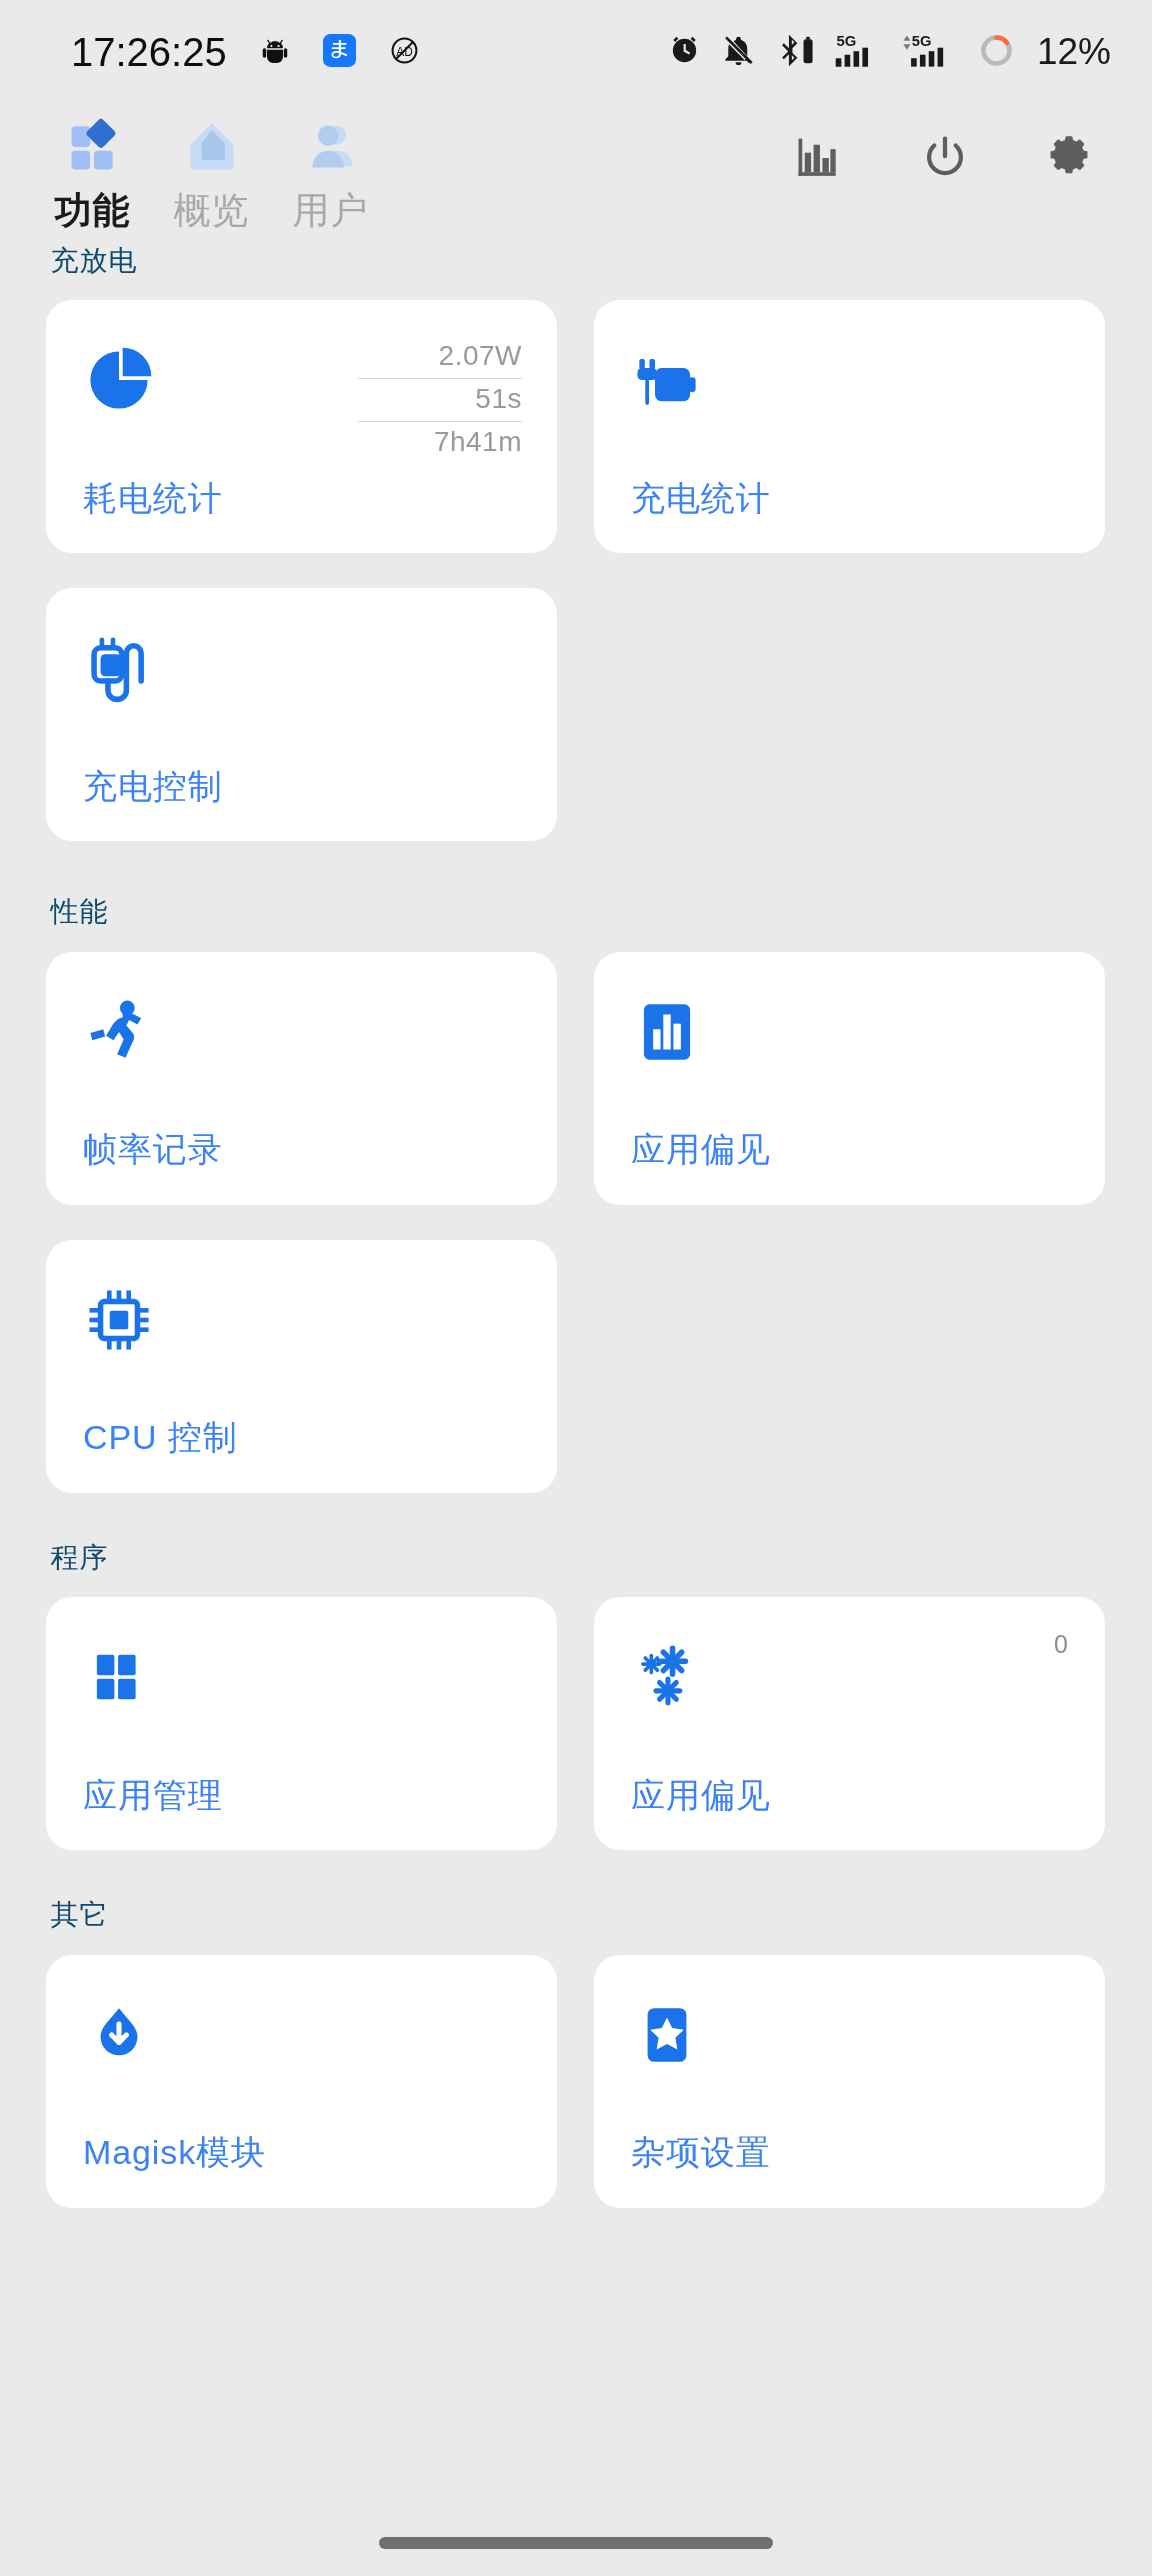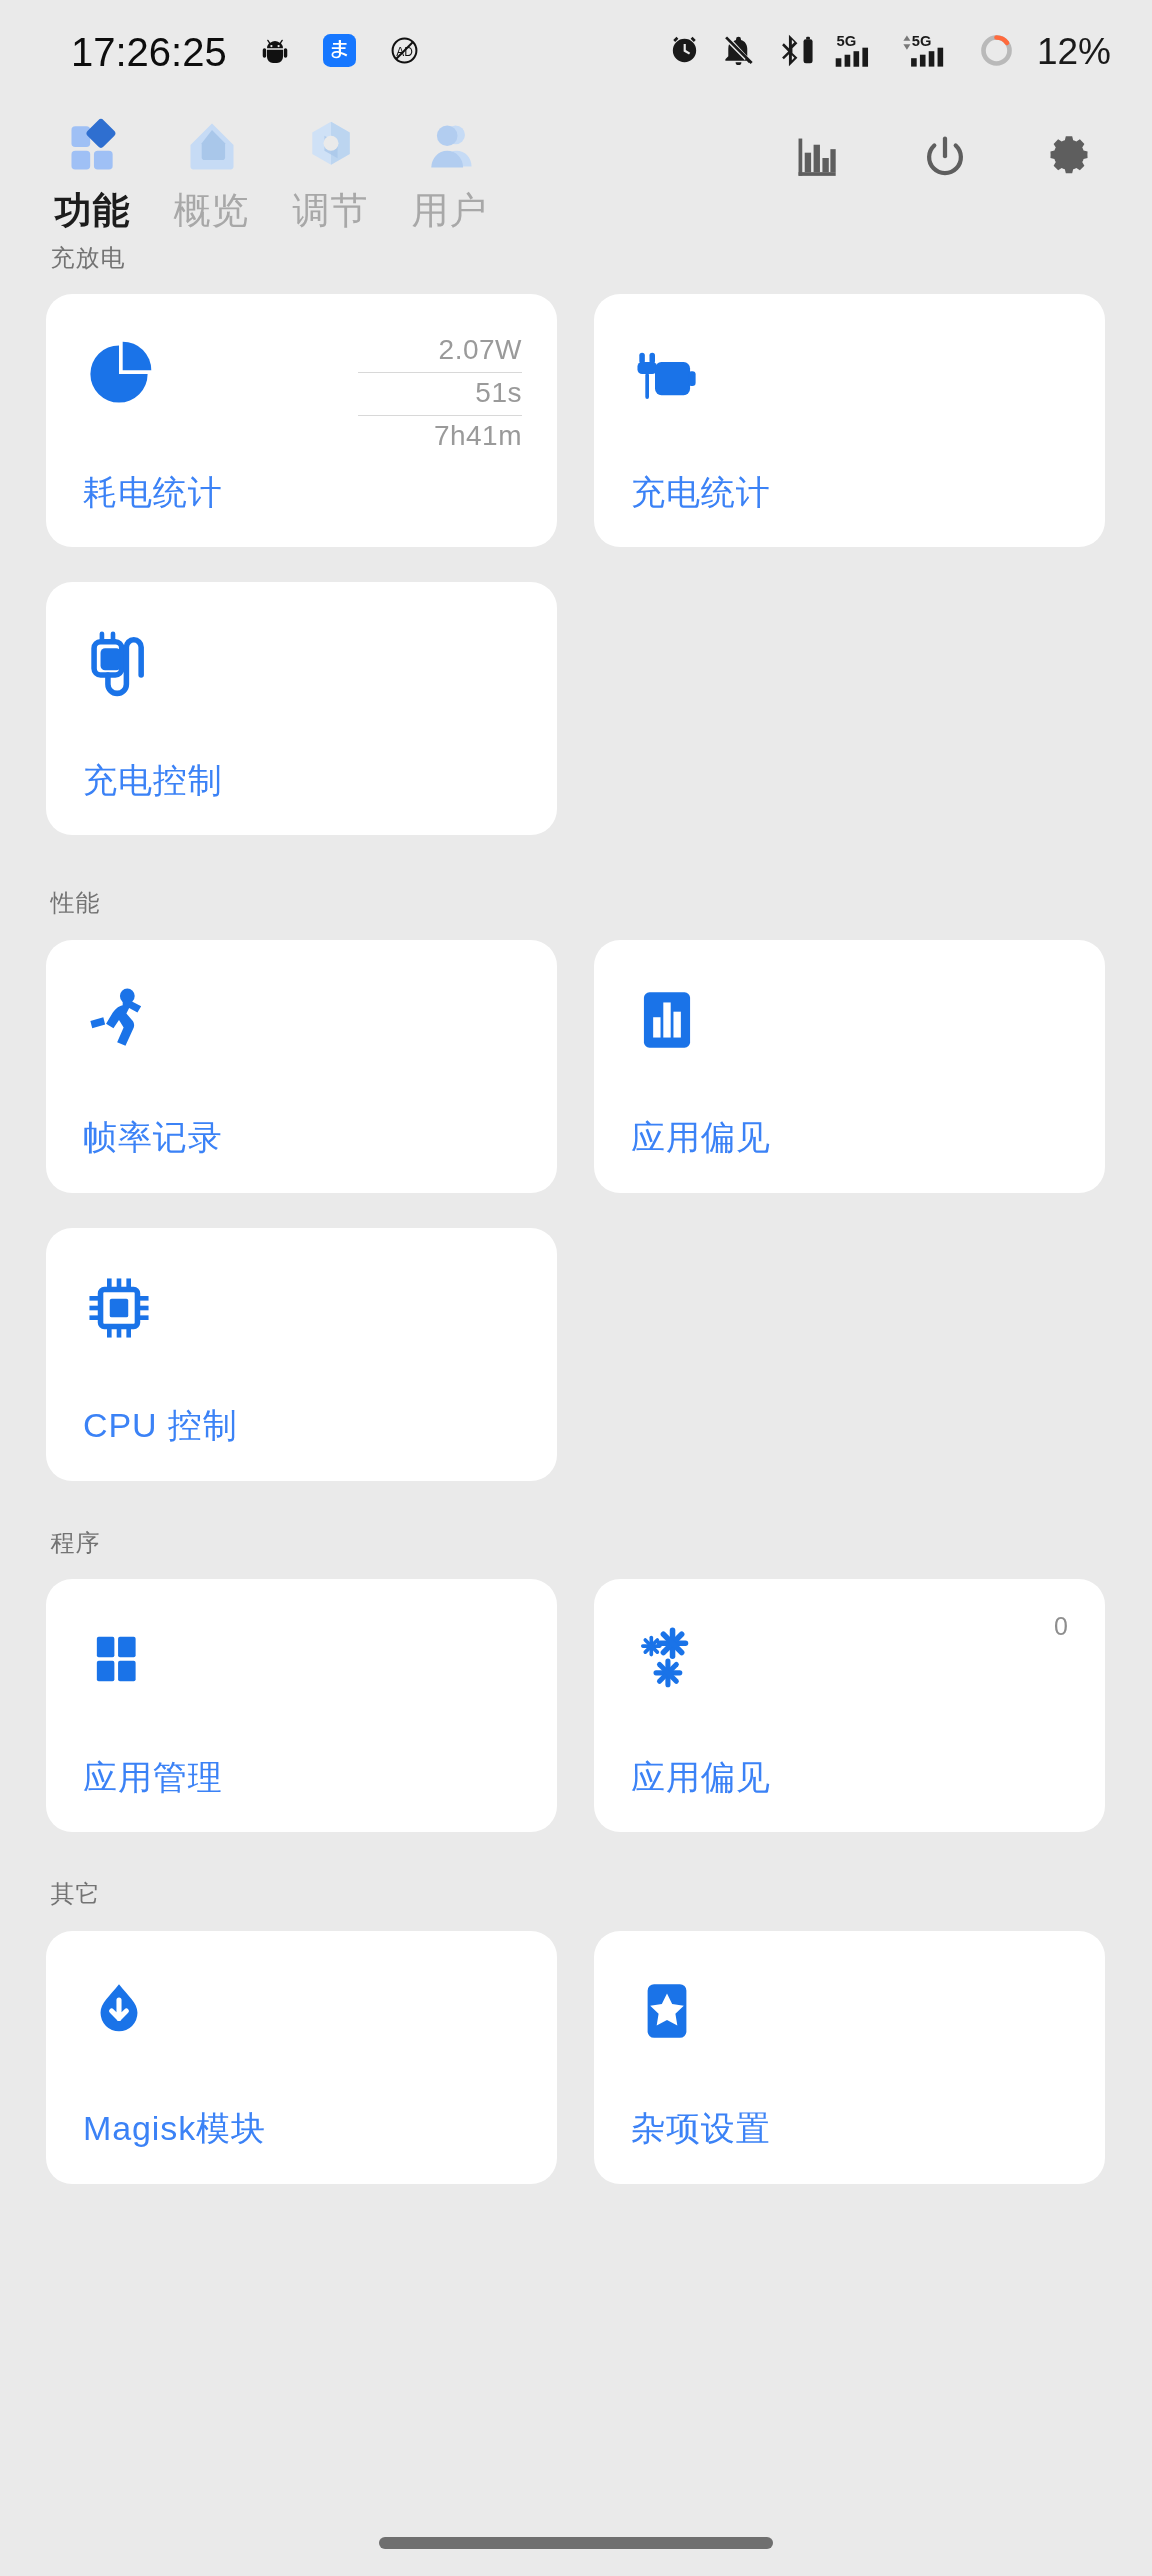--- a/index.html
+++ b/index.html
@@ -72,22 +72,22 @@
   .tool-btn {
     width: 56px; height: 56px;
     display: flex; align-items: center; justify-content: center;
     cursor: pointer;
   }
 
   
   .content { padding: 0 46px; }
   .section { }
   .section-title {
-    font-size: 24px;
-    color: #737373;
+    font-size: 28px;
+    color: #0c4a6e;
     letter-spacing: 0.9px;
     margin-bottom: 20.4px;
     padding-left: 4.6px;
   }
   .grid {
     display: flex;
     flex-wrap: wrap;
     gap: 35px 37px;
   }
   .card {
@@ -258,31 +258,20 @@
     <div class="tab">
       <span class="tab-icon">
         <svg width="58" height="58" viewBox="0 0 62 62">
           <path d="M31 7 54 30v23a3 3 0 0 1-3 3H11a3 3 0 0 1-3-3V30L31 7Z" fill="#c6dbf5"></path>
           <path d="M31 14 45 28v15a3 3 0 0 1-3 3H23a3 3 0 0 1-3-3V28L31 14Z" fill="#a9c7ea"></path>
         </svg>
       </span>
       <span class="tab-label">概览</span>
     </div>
 
-    <div class="tab">
-      <span class="tab-icon">
-        <svg width="58" height="58" viewBox="0 0 62 62">
-          <path d="M31 5 51 16.5v23L31 51 11 39.5v-23L31 5Z" fill="#cfe1f6"></path>
-          <path d="M31 5 51 16.5v23L31 51V5Z" fill="#bcd5f0"></path>
-          <path d="M24 20 L38 28 L38 44 L24 36 Z" fill="#a9c7ea" opacity=".8"></path>
-          <circle cx="31" cy="28" r="8" fill="#eaeaea"></circle>
-        </svg>
-      </span>
-      <span class="tab-label">调节</span>
-    </div>
 
     <div class="tab">
       <span class="tab-icon">
         <svg width="58" height="58" viewBox="0 0 62 62">
           <circle cx="37" cy="19" r="10" fill="#c6dbf5"></circle>
           <path d="M22 53c0-10 7-17 16-17s16 7 16 17H22Z" fill="#c6dbf5"></path>
           <circle cx="28" cy="20" r="11" fill="#b2cdf0"></circle>
           <path d="M11 54c0-10 7.6-18 17-18s17 8 17 18H11Z" fill="#b2cdf0"></path>
         </svg>
       </span>

